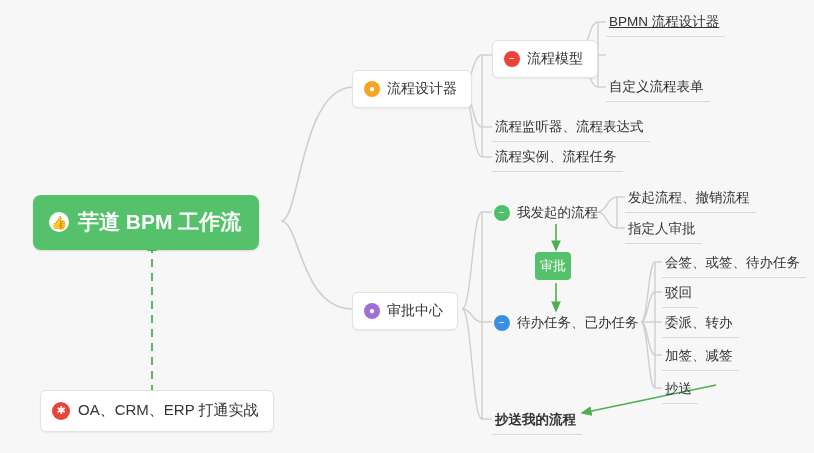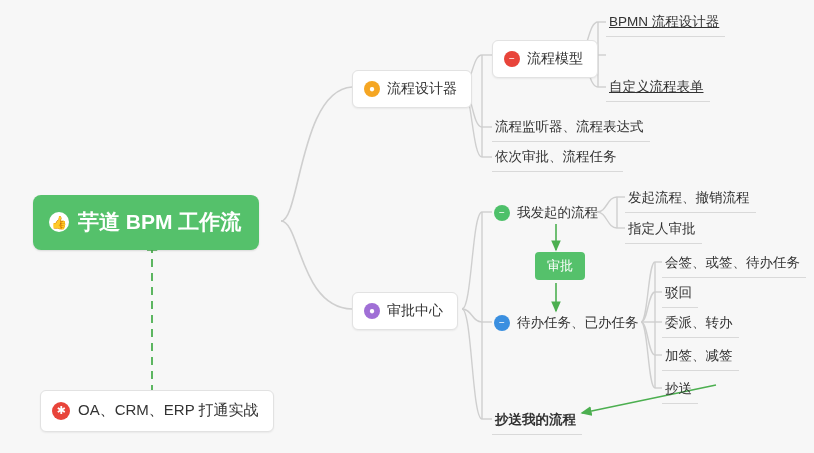--- a/index.html
+++ b/index.html
@@ -65,21 +65,21 @@
     background:transparent;
   }
   .leaf.withdot{display:flex;align-items:center;gap:7px;padding-left:2px;}
 
   
   .tag{
     background:#55c16b;
     color:#fff;
     font-size:13px;
     border-radius:4px;
-    padding:5px 12px;
+    padding:5px 5px;
     text-align:center;
   }
 
   
   .callout{
     background:#ffffff;
     border:1px solid #e2e2e2;
     border-radius:6px;
     font-size:15px;
     padding:10px 14px 11px 11px;
@@ -175,24 +175,24 @@
     <span class="dot orange">●</span>
     <span>流程设计器</span>
   </div>
 
   <div class="node lvl2" style="left:492px;top:40px;">
     <span class="dot red">−</span>
     <span>流程模型</span>
   </div>
 
   <div class="node leaf" style="left:606px;top:10px;text-decoration:underline;">BPMN 流程设计器</div>
-  <div class="node leaf" style="left:606px;top:75px;text-decoration:underline;">自定义流程表单</div>
+  <div class="node leaf" style="left:606px;top:75px;">自定义流程表单</div>
 
   <div class="node leaf" style="left:492px;top:115px;">流程监听器、流程表达式</div>
-  <div class="node leaf" style="left:492px;top:145px;">依次审批、流程任务</div>
+  <div class="node leaf" style="left:492px;top:145px;">流程实例、流程任务</div>
 
   <div class="node lvl2" style="left:352px;top:292px;">
     <span class="dot purple">●</span>
     <span>审批中心</span>
   </div>
 
   <div class="node leaf withdot" style="left:492px;top:201px;border-bottom:none;">
     <span class="dot green">−</span>
     <span>我发起的流程</span>
   </div>

